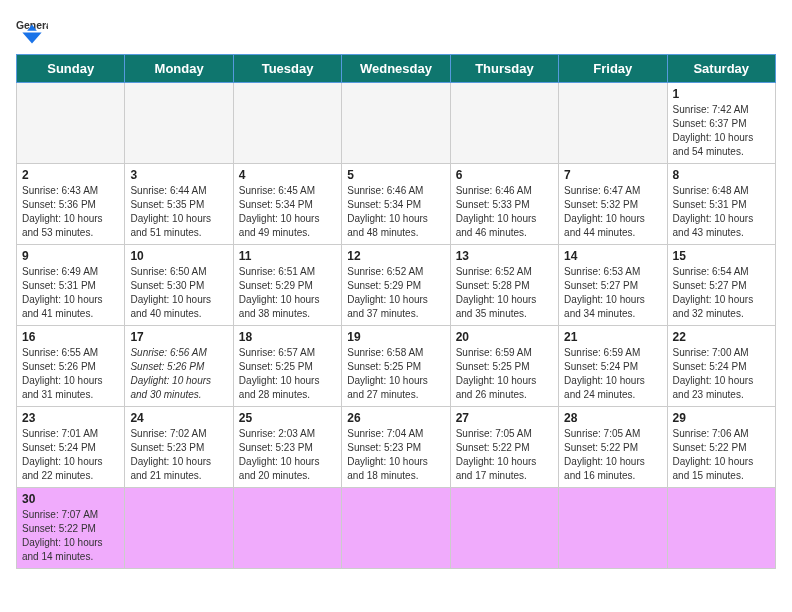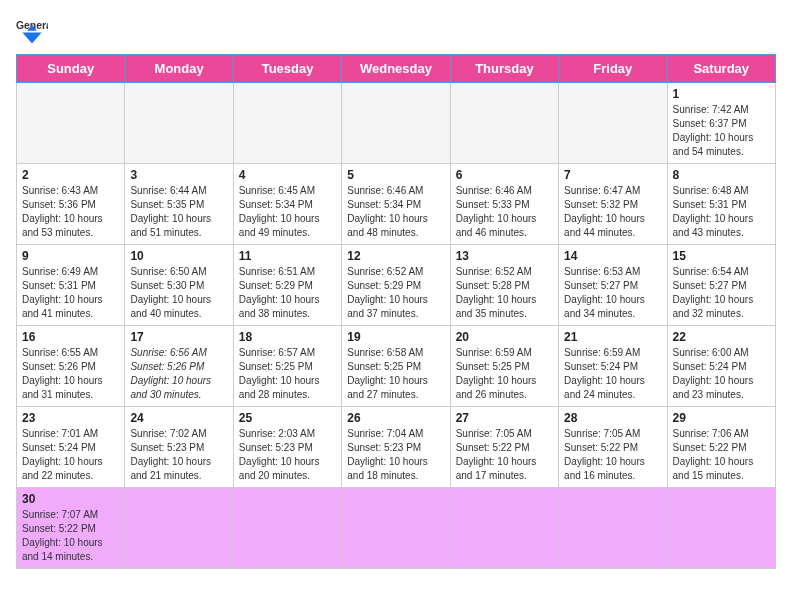--- a/index.html
+++ b/index.html
@@ -36,21 +36,21 @@
     .location {
       font-size: 15px;
       color: #444;
     }
     table {
       width: 100%;
       border-collapse: collapse;
       border: 1px solid #ccc;
     }
     thead tr th {
-      background-color: #ec4899;
+      background-color: #0f766e;
       color: #fff;
       font-size: 13px;
       font-weight: bold;
       padding: 6px 4px;
       text-align: center;
       border: 1px solid #5599dd;
     }
     tbody tr td {
       border: 1px solid #ccc;
       vertical-align: top;
@@ -268,21 +268,21 @@
         </td>
         <td>
           <span class="day-number">21</span>
           <div class="day-info" style="white-space: pre-line;">Sunrise: 6:59 AM
 Sunset: 5:24 PM
 Daylight: 10 hours
 and 24 minutes.</div>
         </td>
         <td>
           <span class="day-number">22</span>
-          <div class="day-info" style="white-space: pre-line;">Sunrise: 6:00 AM
+          <div class="day-info" style="white-space: pre-line;">Sunrise: 7:00 AM
 Sunset: 5:24 PM
 Daylight: 10 hours
 and 23 minutes.</div>
         </td>
       </tr>
       <tr>
         <td>
           <span class="day-number">23</span>
           <div class="day-info" style="white-space: pre-line;">Sunrise: 7:01 AM
 Sunset: 5:24 PM

